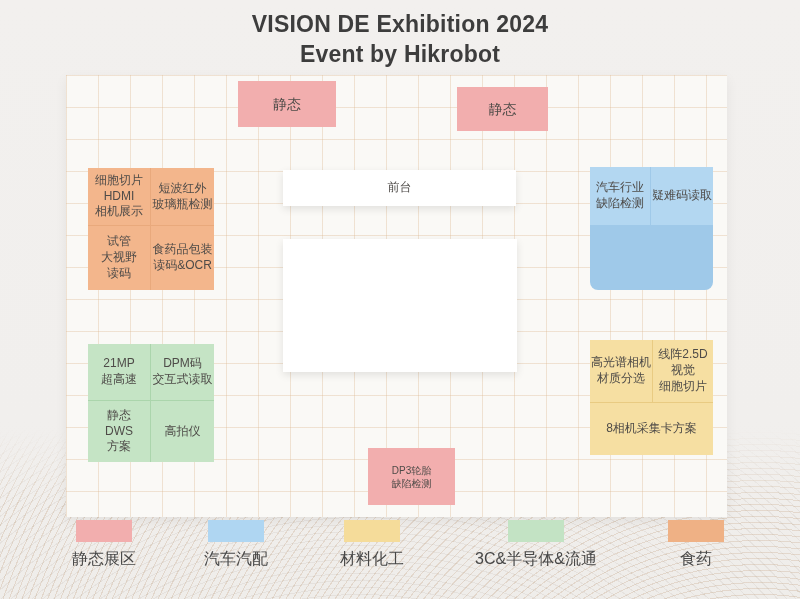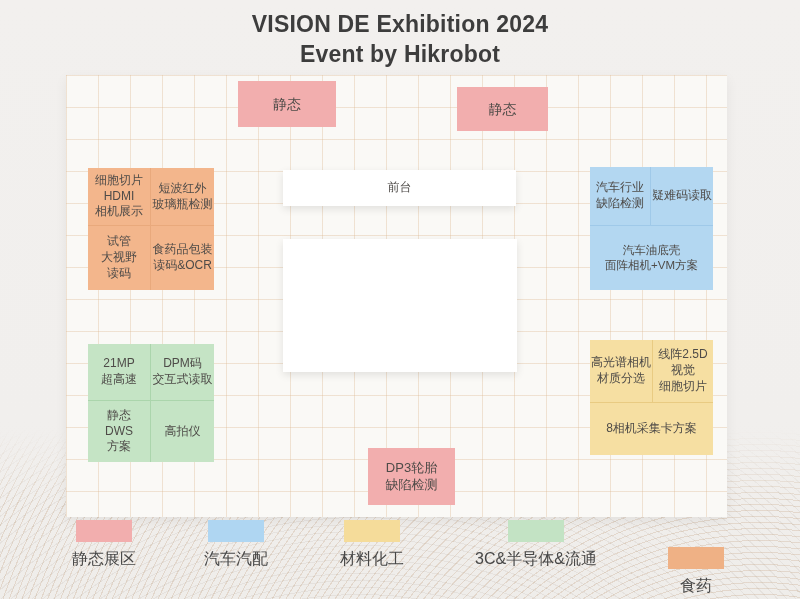--- a/index.html
+++ b/index.html
@@ -44,21 +44,21 @@
     position:absolute; display:flex; align-items:center; justify-content:center;
     text-align:center; white-space:pre-line; color:#4E4B48; line-height:1.3;
   }
   .pink { background:#F2AEAE; }
   .white { background:#FFFFFF; box-shadow:0 3px 8px rgba(0,0,0,0.10); }
 
   .static1 { left:172px; top:6px;  width:98px; height:46px; font-size:14px; }
   .static2 { left:391px; top:12px; width:91px; height:44px; font-size:14px; }
   .front-desk { left:217px; top:95px;  width:233px; height:36px; font-size:12px;text-align:center; }
   .main-stage { left:217px; top:164px; width:234px; height:133px; }
-  .tire { left:302px; top:373px; width:87px; height:57px; font-size:13px; }
+  .tire { left:302px; top:373px; width:87px; height:57px; font-size:10px; }
 
   .group { position:absolute; display:grid; gap:1px; }
   .group .cell {
     display:flex; align-items:center; justify-content:center;
     text-align:center; white-space:pre-line;
     font-size:12px; line-height:1.32; color:#4E4B48; padding:0 1px;
   }
   .span2 { grid-column:1 / span 2; }
 
   .pharma { left:22px; top:93px; width:126px; height:122px;
@@ -78,21 +78,21 @@
     grid-template-columns:62px 1fr; grid-template-rows:62px 1fr; background:#E9CB82; }
   .material .cell { background:#F6DFA2; }
 
   
   .legend { position:absolute; left:0; top:520px; width:800px; height:64px; }
   .legend-item { position:absolute; top:0; width:150px;
     display:flex; flex-direction:column; align-items:center; gap:7px; }
   .legend-item .swatch { width:56px; height:22px; }
   .legend-item .label { font-size:16px; color:#474747; }
   .li-1 { left:29px; }  .li-2 { left:161px; } .li-3 { left:297px; }
-  .li-4 { left:461px; } .li-5 { left:621px;margin-top:27px; }
+  .li-4 { left:461px; } .li-5 { left:621px; }
 </style>
 </head>
 <body>
 
 <div class="page">
 
   <div class="waves"></div>
 
   <h1 class="title">
     <span>VISION DE Exhibition 2024</span><br>
@@ -117,22 +117,20 @@
 大视野
 读码</div>
       <div class="cell">食药品包装
 读码&amp;OCR</div>
     </div>
 
     <div class="group automotive">
       <div class="cell">汽车行业
 缺陷检测</div>
       <div class="cell">疑难码读取</div>
-      <div class="cell span2">汽车油底壳
-面阵相机+VM方案</div>
     </div>
 
     <div class="group semiconductor">
       <div class="cell">21MP
 超高速</div>
       <div class="cell">DPM码
 交互式读取</div>
       <div class="cell">静态
 DWS
 方案</div>

